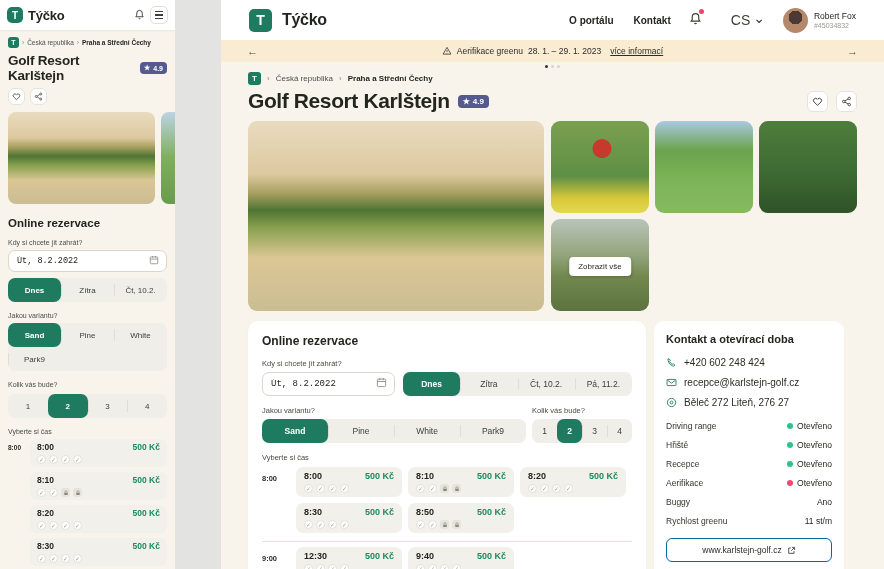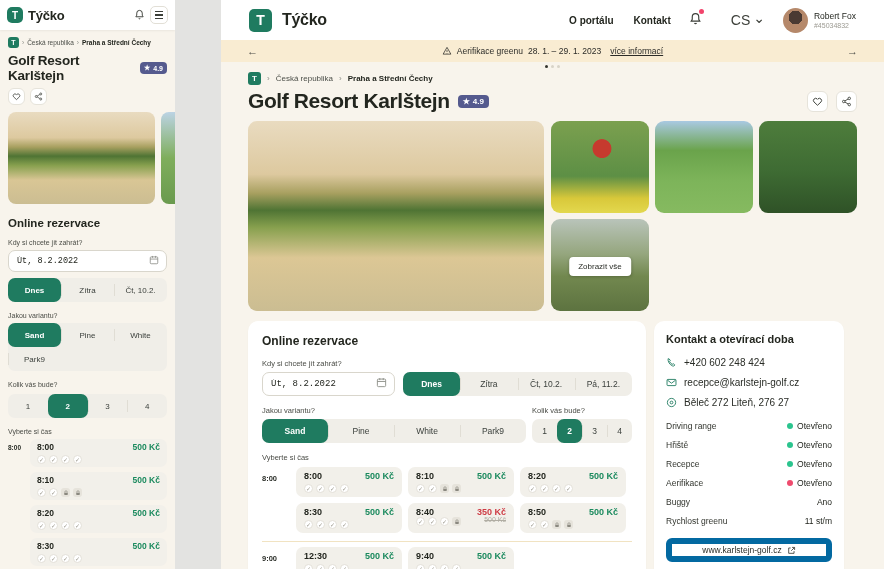--- a/index.html
+++ b/index.html
@@ -135,21 +135,21 @@
   .ct-title { font-size:11px; font-weight:700; }
   .ct-rows { margin-top:12px; display:flex; flex-direction:column; gap:9px; }
   .ct-row { display:flex; align-items:center; gap:7px; font-size:10px; color:#2a2d27; }
   .ct-row svg { flex:0 0 auto; }
   .st-rows { margin-top:13px; display:flex; flex-direction:column; gap:9px; }
   .st-row { display:flex; align-items:center; font-size:8.5px; color:#33362f; }
   .st-val { margin-left:auto; display:flex; align-items:center; gap:4px; color:#23261f; }
   .st-dot { width:6px; height:6px; border-radius:50%; }
   .st-open { background:#2bc48e; }
   .st-closed { background:#ef4b6e; }
-  .ct-btn { margin-top:12px; height:24px; border:6px solid #0369a1; border-radius:6px; display:flex; align-items:center; justify-content:center; gap:5px; font-size:8.5px; color:#2a2d27; background:#fff; }
+  .ct-btn { margin-top:12px; height:24px; border:1px solid #0369a1; border-radius:6px; display:flex; align-items:center; justify-content:center; gap:5px; font-size:8.5px; color:#2a2d27; background:#fff; }
 </style>
 </head>
 <body>
 
 <div class="stage">
 
   <section class="mobile">
     <header class="m-header">
       <span class="logo-sq">
           <span>T</span>
@@ -509,38 +509,20 @@
                   </div>
                 <div class="icrow">
                     <span class="ic ck">✓</span>
                     <span class="ic ck">✓</span>
                     <span class="ic ck">✓</span>
                     <span class="ic ck">✓</span>
                   </div>
               </div>
               <div class="tslot d-tslot">
                 <div class="slot-head">
-                    <span>8:40</span>
-                    <span class="price-r">350 Kč</span>
-                  </div>
-                <div class="subprice old-price">500 Kč</div>
-                <div class="icrow" style="margin-top:-6px">
-                    <span class="ic ck">✓</span>
-                    <span class="ic ck">✓</span>
-                    <span class="ic ck">✓</span>
-                    <span class="ic lk">
-                      <svg width="6" height="6" viewBox="0 0 10 10">
-                        <path d="M3 4.6V3.3a2 2 0 0 1 4 0v1.3" fill="none" stroke="#8a887f" stroke-width="1.1"></path>
-                        <rect x="2.2" y="4.4" width="5.6" height="3.9" rx="0.9" fill="#8a887f"></rect>
-                      </svg>
-                    </span>
-                  </div>
-              </div>
-              <div class="tslot d-tslot">
-                <div class="slot-head">
                     <span>8:50</span>
                     <span class="price-g">500 Kč</span>
                   </div>
                 <div class="icrow">
                     <span class="ic ck">✓</span>
                     <span class="ic ck">✓</span>
                     <span class="ic lk">
                       <svg width="6" height="6" viewBox="0 0 10 10">
                         <path d="M3 4.6V3.3a2 2 0 0 1 4 0v1.3" fill="none" stroke="#8a887f" stroke-width="1.1"></path>
                         <rect x="2.2" y="4.4" width="5.6" height="3.9" rx="0.9" fill="#8a887f"></rect>

